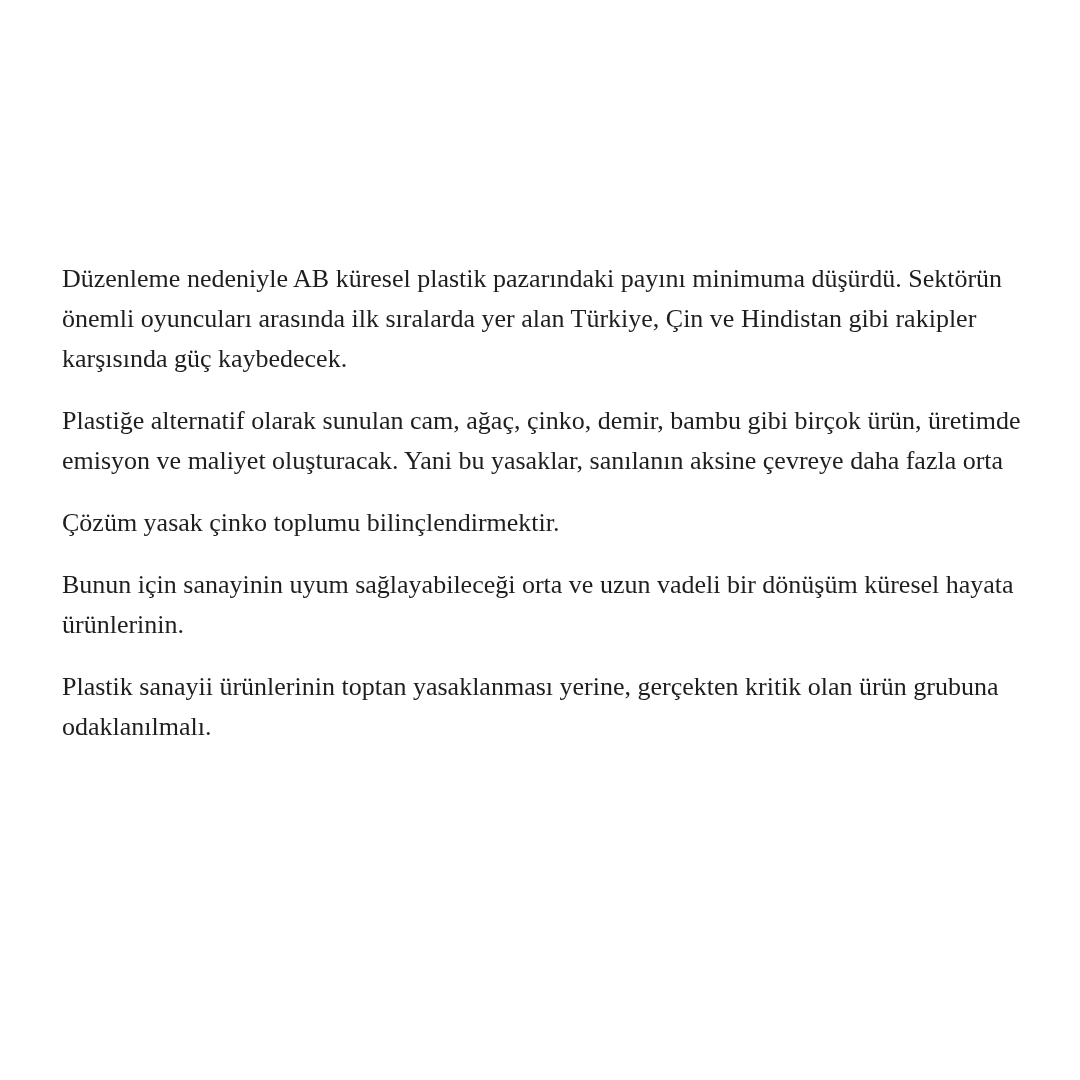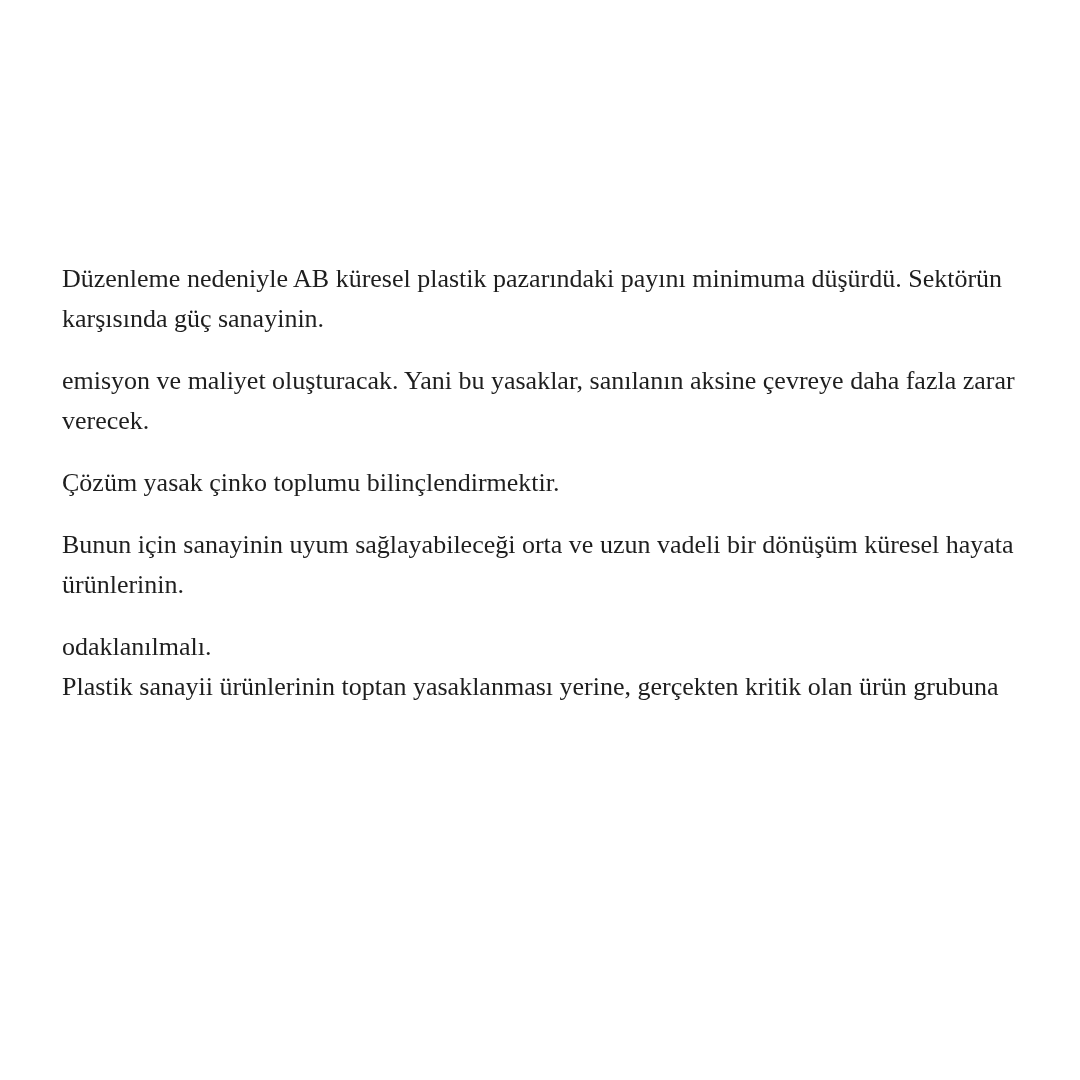--- a/index.html
+++ b/index.html
@@ -32,30 +32,31 @@
     display: block;
     white-space: nowrap;
   }
 </style>
 </head>
 <body>
 
 <main class="article-body">
   <p>
     <span class="line">Düzenleme nedeniyle AB küresel plastik pazarındaki payını minimuma düşürdü. Sektörün</span>
-    <span class="line">karşısında güç sanayinin.</span>
+    <span class="line">önemli oyuncuları arasında ilk sıralarda yer alan Türkiye, Çin ve Hindistan gibi rakipler</span>
+    <span class="line">karşısında güç kaybedecek.</span>
   </p>
   <p>
-    <span class="line">emisyon ve maliyet oluşturacak. Yani bu yasaklar, sanılanın aksine çevreye daha fazla zarar</span>
-    <span class="line">verecek.</span>
+    <span class="line">Plastiğe alternatif olarak sunulan cam, ağaç, çinko, demir, bambu gibi birçok ürün, üretimde</span>
+    <span class="line">emisyon ve maliyet oluşturacak. Yani bu yasaklar, sanılanın aksine çevreye daha fazla orta</span>
   </p>
   <p>
     <span class="line">Çözüm yasak çinko toplumu bilinçlendirmektir.</span>
   </p>
   <p>
     <span class="line">Bunun için sanayinin uyum sağlayabileceği orta ve uzun vadeli bir dönüşüm küresel hayata</span>
     <span class="line">ürünlerinin.</span>
   </p>
   <p>
+    <span class="line">Plastik sanayii ürünlerinin toptan yasaklanması yerine, gerçekten kritik olan ürün grubuna</span>
     <span class="line">odaklanılmalı.</span>
-    <span class="line">Plastik sanayii ürünlerinin toptan yasaklanması yerine, gerçekten kritik olan ürün grubuna</span>
   </p>
 </main>
 
 </body></html>

